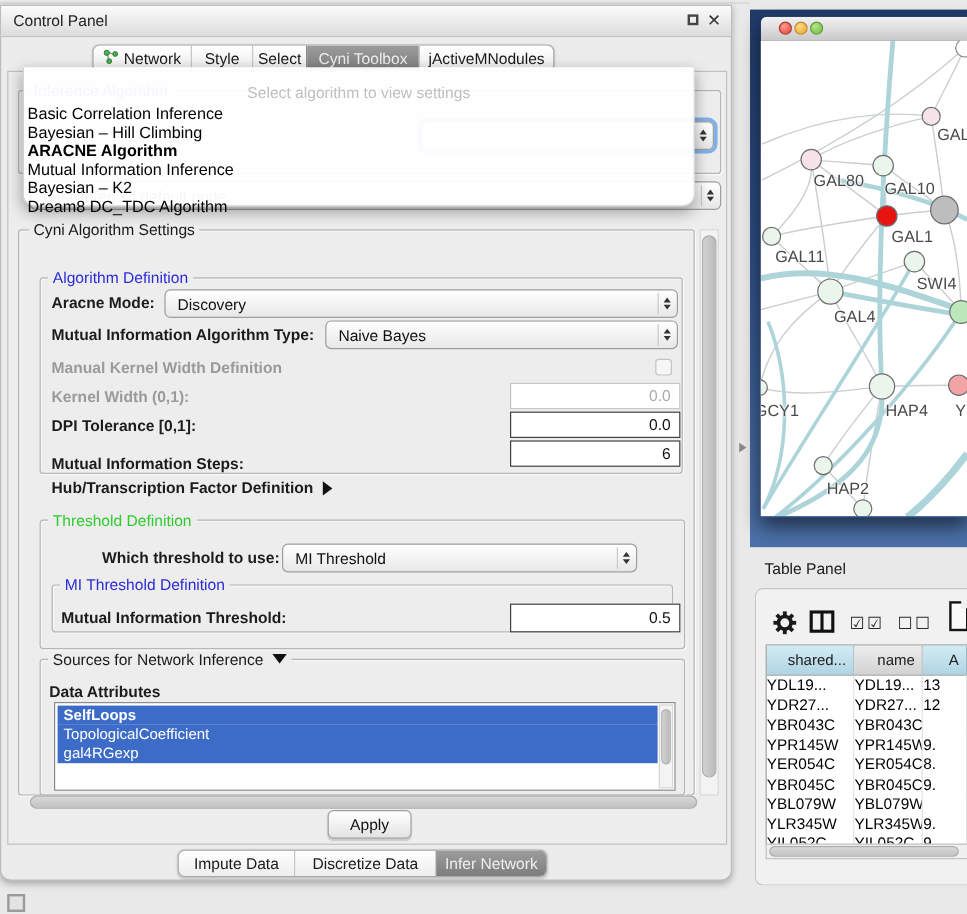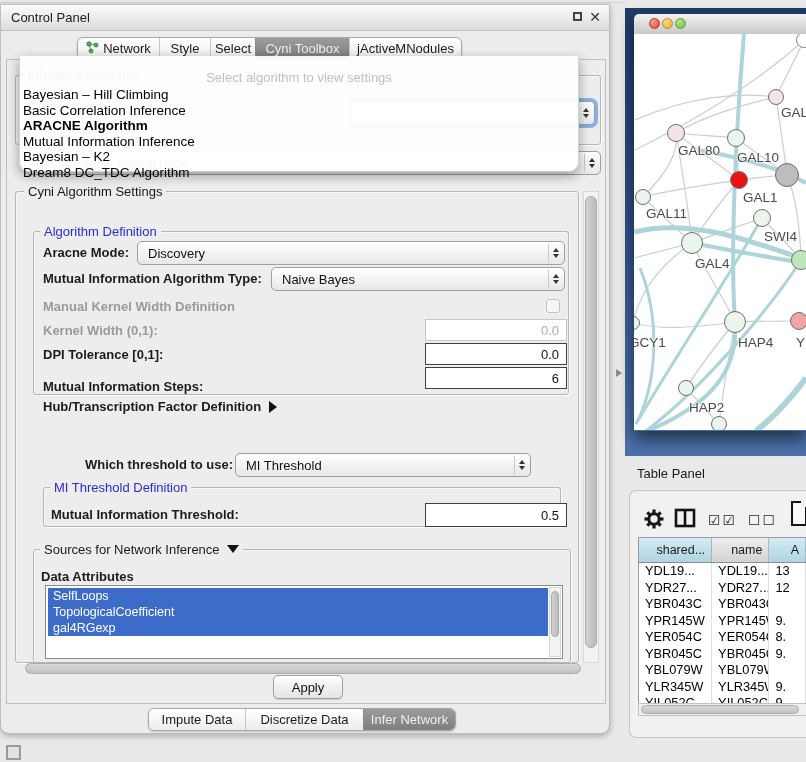--- a/index.html
+++ b/index.html
@@ -44,21 +44,21 @@
   .checkbox{position:absolute;width:14px;height:14px;border:1px solid #C4C4C4;border-radius:3px;background:#F6F6F6;box-sizing:border-box;}
   
   .popup{position:absolute;background:rgba(255,255,255,.95);border:1px solid #D2D2D2;border-top:none;
       border-radius:1px 1px 10px 10px;box-shadow:0 4px 12px rgba(0,0,0,.35);box-sizing:border-box;}
   .dd-hint{height:17px;text-align:center;font-size:13px;color:#BFBFBF;padding-top:14px;}
   .dd-item{font-size:13.5px;color:#000;line-height:15.5px;padding-left:3px;white-space:nowrap;}
   .dd-item.bold{font-weight:bold;}
   
   .attrlist{position:absolute;background:#FFF;border:1px solid #8A8A8A;box-sizing:border-box;overflow:hidden;}
   .attr-item{height:16px;background:#3D6CC8;color:#FFF;font-size:12.5px;line-height:16px;padding-left:5px;margin:0 14px 0 2px;}
-  .attr-item:first-child{margin-top:2px;}
+  .attr-item:first-child{margin-top:2px;font-weight:bold;}
   
   .vsb{position:absolute;background:#F3F3F3;border:1px solid #D8D8D8;box-sizing:border-box;}
   .vthumb{position:absolute;left:1px;right:1px;border-radius:6px;background:linear-gradient(90deg,#D2D2D2,#BBBBBB);border:1px solid #ABABAB;box-sizing:border-box;}
   .hpill{position:absolute;border-radius:6px;background:linear-gradient(#D8D8D8,#C2C2C2);border:1px solid #ACACAC;box-sizing:border-box;}
   .btn{position:absolute;display:flex;align-items:center;justify-content:center;font-size:13px;color:#111;
       background:linear-gradient(#FFFFFF,#E3E3E3);border:1px solid #9F9F9F;border-radius:5px;box-shadow:0 1px 1px rgba(0,0,0,.15);box-sizing:border-box;}
   
   .desktop{position:absolute;left:625px;top:8px;width:181px;height:448px;
       background:linear-gradient(#203B69 0%,#2E4E85 45%,#4C71A9 100%);}
   .netwin{position:absolute;left:9px;top:6px;width:172px;height:417px;border-radius:5px 0 0 0;
@@ -79,21 +79,21 @@
   .cbpair{position:absolute;font-size:14px;color:#2A2A2A;letter-spacing:2px;font-family:"DejaVu Sans",sans-serif;}
   .pageicon{position:absolute;width:16px;height:25px;border:2.5px solid #151515;background:#FAFAFA;box-sizing:border-box;}
   .pageicon:before{content:"";position:absolute;right:-3px;top:-3px;width:7px;height:7px;background:#F1F1F1;}
   .tframe{position:absolute;left:8px;top:46px;width:169px;height:168px;background:#FFF;border:1px solid #9C9C9C;overflow:hidden;box-sizing:border-box;}
   .thead{display:flex;height:25px;border-bottom:1px solid #8E8E8E;box-sizing:border-box;}
   .th{box-sizing:border-box;border-right:1px solid #9FB9C2;font-size:12.5px;font-weight:normal;color:#1A1A1A;
       display:flex;align-items:center;justify-content:flex-end;padding-right:6px;overflow:hidden;}
   .th.hblue{background:linear-gradient(#D3ECF4,#AFD4E2);}
   .th.hgray{background:linear-gradient(#EDEDED,#D2D2D2);border-right-color:#B5B5B5;}
   .trow{display:flex;height:16.5px;}
-  .td{box-sizing:border-box;border-right:1px solid #E0E0E0;font-size:12.8px;line-height:16.5px;padding-left:6px;
+  .td{box-sizing:border-box;border-right:1px solid #E0E0E0;font-size:12.8px;line-height:16.5px;
       color:#000;white-space:nowrap;overflow:hidden;}
   .grip{position:absolute;left:6px;top:745px;width:15px;height:15px;border:2px solid #9A9A9A;background:#E3E3E3;box-sizing:border-box;}
   .divarrow{position:absolute;left:616px;top:369px;width:0;height:0;border-top:4px solid transparent;border-bottom:4px solid transparent;border-left:6px solid #8A8A8A;}
   .topline{position:absolute;left:0;top:2px;width:625px;height:1px;background:#D3D3D3;}
   .net-ico line{stroke:#9A9A9A;stroke-width:1.2;}
 </style>
 </head>
 <body>
 
 <div id="app">
@@ -183,20 +183,23 @@
     <div class="tfield" style="left:424px;top:338px;width:142px;height:22px;">
       <span class="tval">0.0</span>
     </div>
     <div class="flabel" style="left:42px;top:372px;">Mutual Information Steps:</div>
     <div class="tfield" style="left:424px;top:362px;width:142px;height:22px;">
       <span class="tval">6</span>
     </div>
 
     <div class="flabel" style="left:42px;top:392px;"><span>Hub/Transcription Factor Definition</span><i class="tri-right"></i></div>
 
+    <div class="groupbox" style="left:32px;top:428px;width:538px;height:108px;">
+      <span class="gtitle greenT" style="left:6px;top:-7px;">Threshold Definition</span>
+    </div>
     <div class="flabel" style="left:84px;top:450px;">Which threshold to use:</div>
     <div class="combo" style="left:234px;top:448px;width:296px;">
       <span class="val">MI Threshold</span>
       <span class="stepper">
           <i class="tri-up"></i>
           <i class="tri-dn"></i>
         </span>
     </div>
     <div class="groupbox" style="left:42px;top:482px;width:518px;height:40px;">
       <span class="gtitle blue" style="left:6px;top:-7px;">MI Threshold Definition</span>
@@ -238,22 +241,22 @@
           <span>Discretize Data</span>
         </div>
         <div class="seg sel" style="width:92px">
           <span>Infer Network</span>
         </div>
       </div>
 
     <div class="popup" style="left:18px;top:51px;width:560px;height:116px;">
       <div class="dd-hint">Select algorithm to view settings</div>
       <div id="dd-items">
+          <div class="dd-item">Basic Correlation Inference</div>
           <div class="dd-item">Bayesian – Hill Climbing</div>
-          <div class="dd-item">Basic Correlation Inference</div>
           <div class="dd-item bold">ARACNE Algorithm</div>
           <div class="dd-item">Mutual Information Inference</div>
           <div class="dd-item">Bayesian – K2</div>
           <div class="dd-item">Dream8 DC_TDC Algorithm</div>
         </div>
     </div>
   </div>
 
   <div class="divarrow"></div>
 

